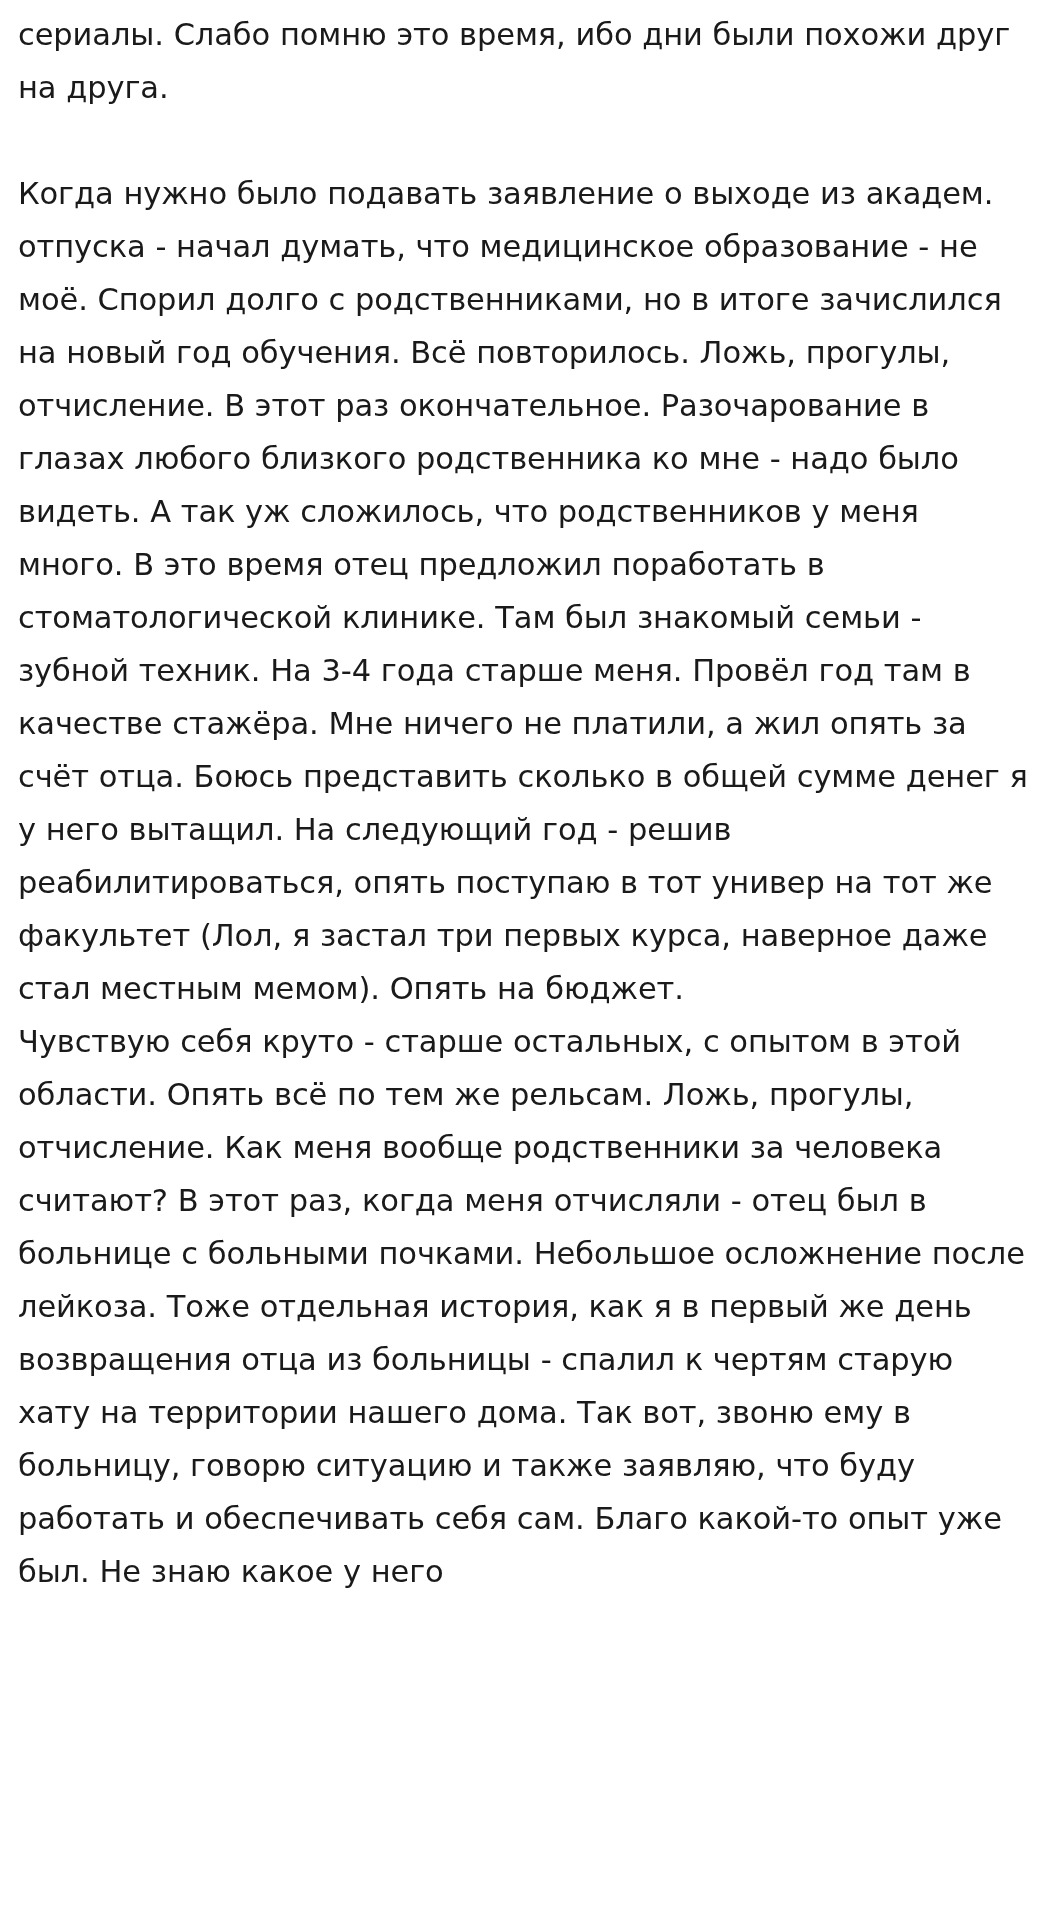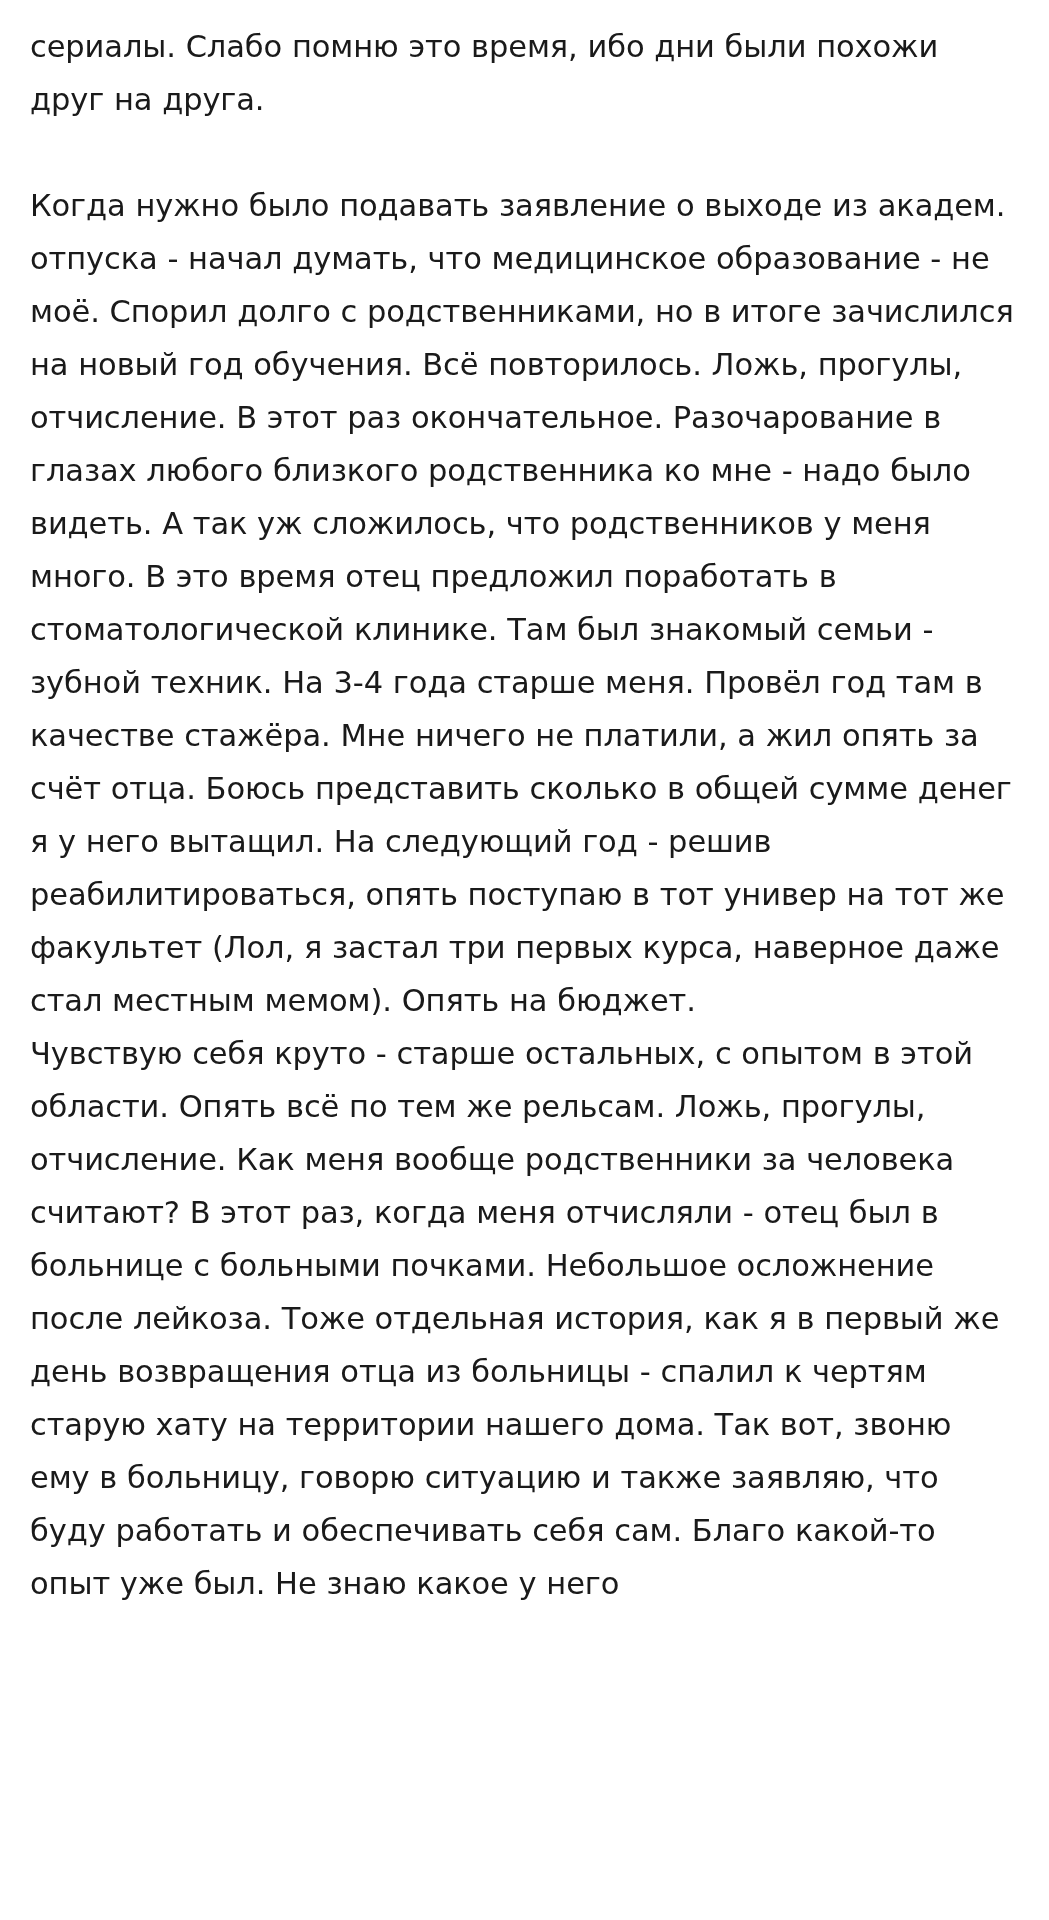--- a/index.html
+++ b/index.html
@@ -21,21 +21,21 @@
   }
   .article {
     color: #1a1a1a;
     font-size: 30.5px;
     line-height: 53px;
     letter-spacing: -0.1px;
     text-align: left;
     word-spacing: 0.2px;
   }
   .para {
-    margin: 12px;
+    margin: 0;
     padding: 0;
     white-space: pre-wrap;
   }
   .para + .para {
     margin-top: 53px;
   }
 </style>
 </head>
 <body>
 

